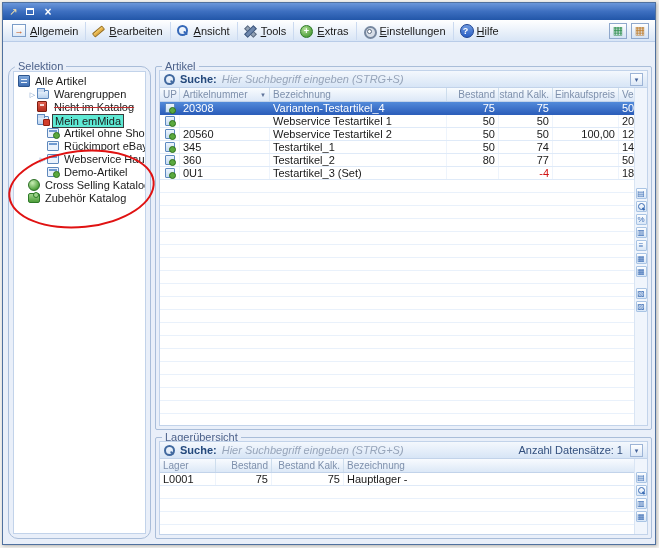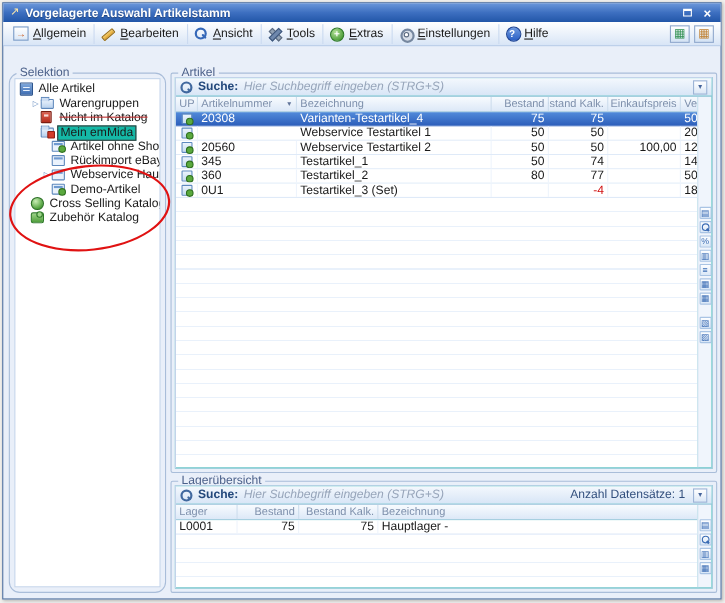--- a/index.html
+++ b/index.html
@@ -58,21 +58,21 @@
 .gb-lager { left:152px; top:377px; width:497px; bottom:5px; }
 
 
 .tree-box { position:absolute; inset:4px; background:#fff; border:1px solid #c2d3ea; padding-top:3px; overflow:hidden; }
 .tree-row { height:13px; display:flex; align-items:flex-start; white-space:nowrap; }
 .expander { width:9px; flex:none; font-size:7px; color:#6f94c4; text-align:center; line-height:13px; }
 .expander-space { width:9px; flex:none; }
 .ti { width:12px; height:12px; margin-right:3px; flex:none; position:relative; }
 .tlabel { padding:0 2px; line-height:12px; }
 .tlabel.strike { text-decoration:line-through; text-decoration-color:#c03030; }
-.tlabel.focused { border:1px solid #3a3a3a; background:#14b8a6; }
+.tlabel.focused { border:1px solid #3a3a3a; background:#5eead4; }
 .ti.ic-catalog { background:linear-gradient(#7fa8dc,#3e6db2); border:1px solid #2d558e; border-radius:1px; }
 .ti.ic-catalog::after { content:""; position:absolute; left:2px; right:2px; top:3px; bottom:3px; background:repeating-linear-gradient(to bottom,#eaf2fc 0 1px,transparent 1px 3px); }
 .ti.ic-folder, .ti.ic-folder-red { margin-top:2px; height:9px; background:linear-gradient(#eaf2fc,#b9d2ee); border:1px solid #5e88bc; border-radius:1px; }
 .ti.ic-folder::before, .ti.ic-folder-red::before { content:""; position:absolute; top:-3px; left:-1px; width:6px; height:3px; background:#cdddf2; border:1px solid #5e88bc; border-bottom:none; border-radius:1px 1px 0 0; }
 .ti.ic-folder-red::after { content:""; position:absolute; right:-2px; bottom:-2px; width:5px; height:5px; background:#d23c2a; border:1px solid #8e1f12; border-radius:1px; }
 .ti.ic-book-red { width:10px; height:11px; background:linear-gradient(#e0604f,#b52e1f); border:1px solid #7d1c10; border-radius:1px; margin-right:5px; }
 .ti.ic-book-red::after { content:""; position:absolute; left:2px; right:2px; top:2px; height:2px; background:#f6d9d4; }
 .ti.ic-db-blue, .ti.ic-db-green { height:10px; margin-top:1px; background:#eaf2fc; border:1px solid #5e88bc; border-radius:1px; }
 .ti.ic-db-blue::before, .ti.ic-db-green::before { content:""; position:absolute; left:1px; right:1px; top:1px; height:2px; background:#6f9ad0; }
 .ti.ic-db-green::after { content:""; position:absolute; right:-2px; bottom:-2px; width:5px; height:5px; border-radius:50%; background:#5aa93e; border:1px solid #2f701f; }
@@ -119,21 +119,20 @@
 
 .annotation { position:absolute; left:5px; top:90px; width:147px; height:78px; border:2px solid #e01212; border-radius:50%; transform:rotate(-6deg); z-index:40; pointer-events:none; }
 </style>
 </head>
 <body>
 
 <div class="window">
 
   <div class="titlebar">
     <span class="app-icon">↗</span>
-    <span class="title">Vorgelagerte Auswahl Artikelstamm</span>
     <span class="tb-btn">
         <span class="restore-box"></span>
       </span>
     <span class="tb-btn close">×</span>
   </div>
 
   <div class="menubar">
     <div class="menu-items">
         <div class="menu-item">
           <span class="mi ic-general-icon"></span>

